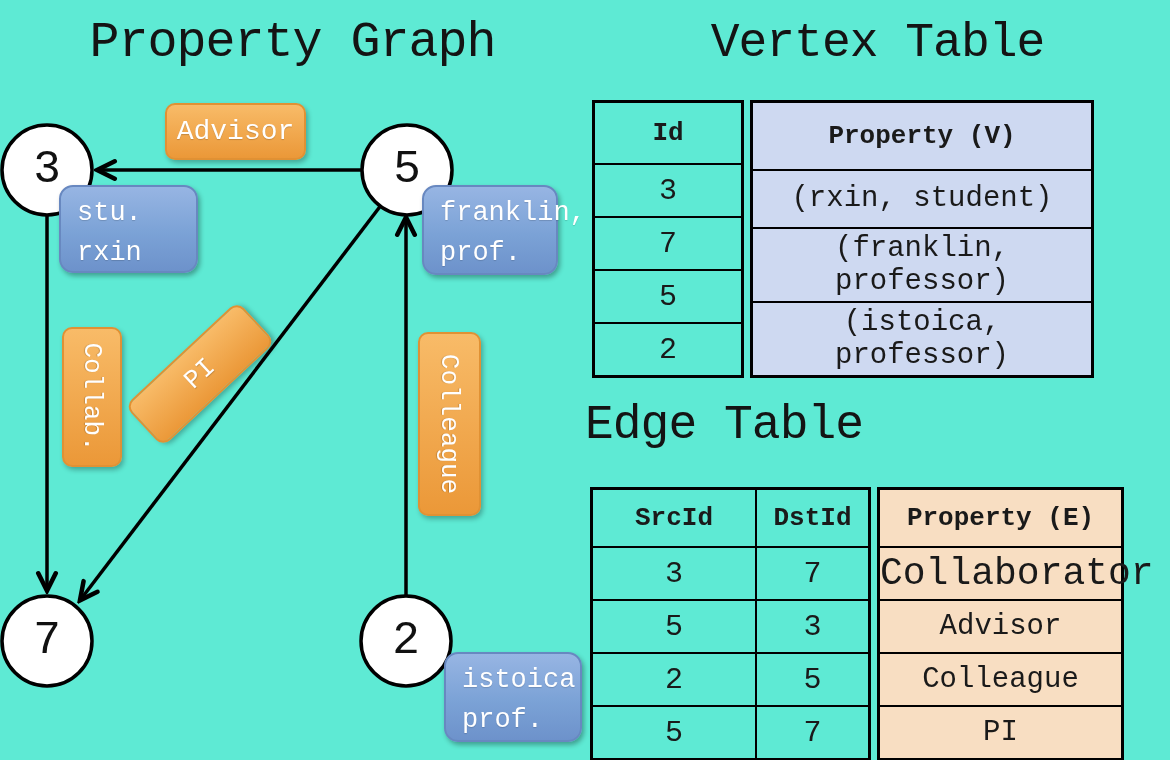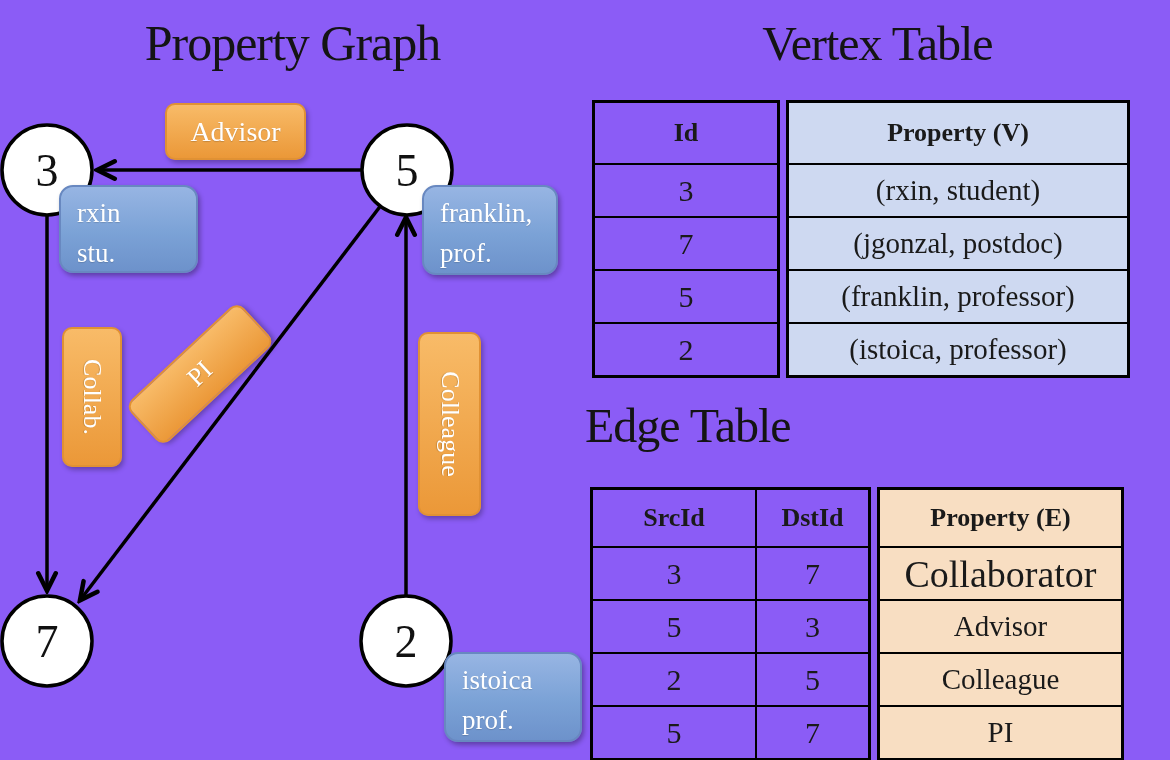--- a/index.html
+++ b/index.html
@@ -1,18 +1,18 @@
 <!DOCTYPE html>
 <html><head>
 <meta charset="utf-8">
 <style>
   html,body { margin:0; padding:0; background:#fff; }
   #stage {
     position:relative; width:1170px; height:760px; overflow:hidden;
-    background:#8b5cf6; font-family:Liberation Serif, serif; color:#161616;
+    background:#5eead4; font-family:Liberation Mono, monospace; color:#161616;
   }
   .title {
     position:absolute; text-align:center; font-size:48px; font-weight:400;
     letter-spacing:-1px; color:#141414; white-space:nowrap;
   }
   
   .olabel {
     position:absolute; display:flex; align-items:center; justify-content:center;
     background:linear-gradient(#f8bb68, #eb9838);
     border:2px solid #e09134; border-radius:10px;
@@ -87,36 +87,36 @@
     <span class="rot90">Collab.</span>
   </div>
   <div class="olabel" style="left:123px; top:346px; width:150px; height:52px; font-size:26px; transform:rotate(-43deg);">
     <span>PI</span>
   </div>
   <div class="olabel" style="left:418px; top:332px; width:59px; height:180px; font-size:26px;">
     <span class="rot90">Colleague</span>
   </div>
 
   <div class="vlabel" style="left:59px; top:185px; width:139px; height:88px;">
+    <div>stu.</div>
     <div>rxin</div>
-    <div>stu.</div>
   </div>
   <div class="vlabel" style="left:422px; top:185px; width:136px; height:90px;">
     <div>franklin,</div>
     <div>prof.</div>
   </div>
   <div class="vlabel" style="left:444px; top:652px; width:138px; height:90px;">
     <div>istoica</div>
     <div>prof.</div>
   </div>
 
   <div class="title" style="left:585px; top:16px; width:585px;text-align:center;">Vertex Table</div>
 
   <div class="tblwrap" style="left:592px; top:100px;">
-    <table style="width:188px;">
+    <table style="width:152px;">
       <tbody>
           <tr>
             <td class="hdr" style="height:60px;">Id</td>
           </tr>
       <tr>
             <td style="height:51px;">3</td>
           </tr>
       <tr>
             <td style="height:51px;">7</td>
           </tr>
@@ -128,23 +128,20 @@
           </tr>
     </tbody>
       </table>
     <table class="vprop" style="width:344px;">
       <tbody>
           <tr>
             <td class="hdr" style="height:60px;">Property (V)</td>
           </tr>
       <tr>
             <td style="height:51px; font-size:29px;">(rxin, student)</td>
-          </tr>
-      <tr>
-            <td style="height:51px; font-size:29px;">(jgonzal, postdoc)</td>
           </tr>
       <tr>
             <td style="height:51px; font-size:29px;">(franklin, professor)</td>
           </tr>
       <tr>
             <td style="height:51px; font-size:29px;">(istoica, professor)</td>
           </tr>
     </tbody>
       </table>
   </div>

